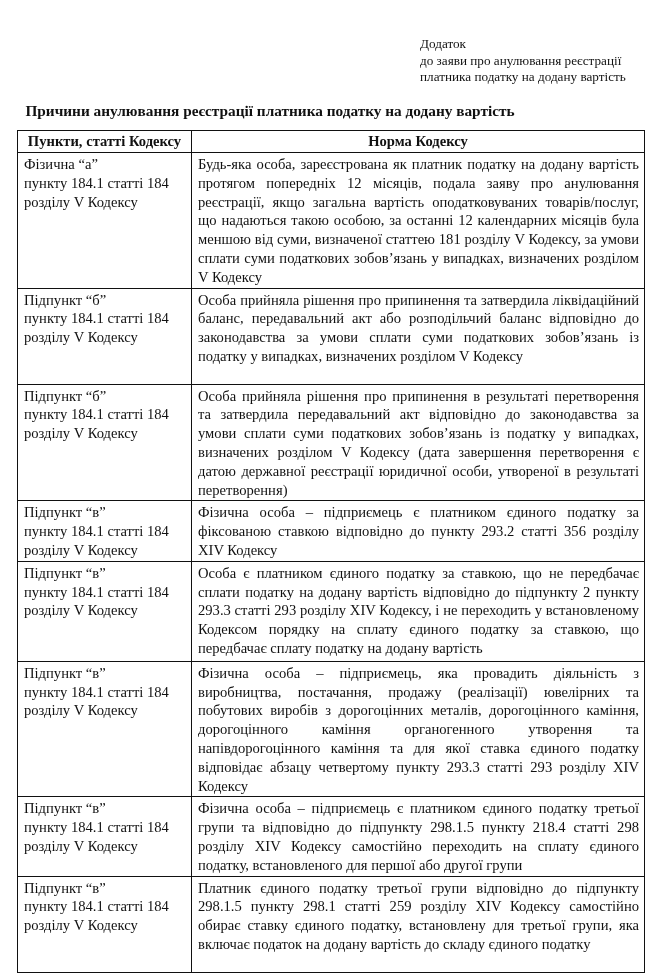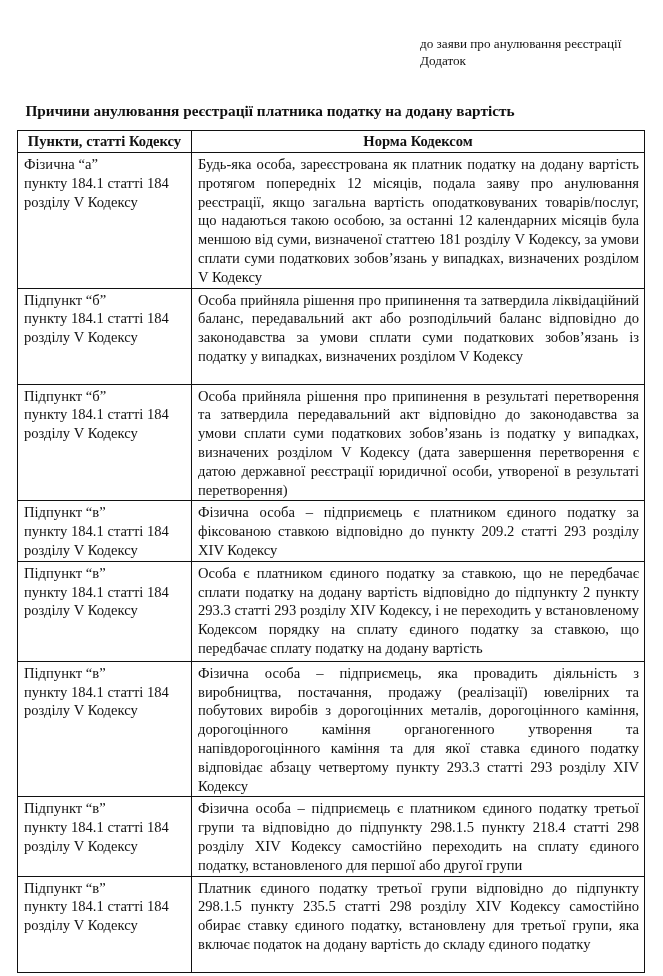--- a/index.html
+++ b/index.html
@@ -32,35 +32,36 @@
     font-size: 14.6px; line-height: 18px;
   }
   table.codes td { padding: 2px 5px 1px 6px; }
   td.ref div { white-space: nowrap; }
   td.norm { text-align: justify; }
 </style>
 </head>
 <body>
 
 <div class="appendix">
+  <div>Додаток</div>
   <div>до заяви про анулювання реєстрації</div>
-  <div>Додаток</div>
+  <div>платника податку на додану вартість</div>
 </div>
 
 <div class="doc-title">Причини анулювання реєстрації платника податку на додану вартість</div>
 
 <table class="codes">
   <colgroup>
       <col class="c1">
       <col class="c2">
     </colgroup>
   <thead>
     <tr>
       <th>Пункти, статті Кодексу</th>
-      <th>Норма Кодексом</th>
+      <th>Норма Кодексу</th>
     </tr>
   </thead>
   <tbody>
     <tr style="height:134px">
       <td class="ref">
         <div>Фізична “а”</div>
         <div>пункту 184.1 статті 184</div>
         <div>розділу V Кодексу</div>
       </td>
       <td class="norm">Будь-яка особа, зареєстрована як платник податку на додану вартість протягом попередніх 12 місяців, подала заяву про анулювання реєстрації, якщо загальна вартість оподатковуваних товарів/послуг, що надаються такою особою, за останні 12 календарних місяців була меншою від суми, визначеної статтею 181 розділу V Кодексу, за умови сплати суми податкових зобов’язань у випадках, визначених розділом V Кодексу</td>
@@ -80,21 +81,21 @@
         <div>розділу V Кодексу</div>
       </td>
       <td class="norm">Особа прийняла рішення про припинення в результаті перетворення та затвердила передавальний акт відповідно до законодавства за умови сплати суми податкових зобов’язань із податку у випадках, визначених розділом V Кодексу (дата завершення перетворення є датою державної реєстрації юридичної особи, утвореної в результаті перетворення)</td>
     </tr>
     <tr style="height:60px">
       <td class="ref">
         <div>Підпункт “в”</div>
         <div>пункту 184.1 статті 184</div>
         <div>розділу V Кодексу</div>
       </td>
-      <td class="norm">Фізична особа – підприємець є платником єдиного податку за фіксованою ставкою відповідно до пункту 209.2 статті 293 розділу XIV Кодексу</td>
+      <td class="norm">Фізична особа – підприємець є платником єдиного податку за фіксованою ставкою відповідно до пункту 293.2 статті 356 розділу XIV Кодексу</td>
     </tr>
     <tr style="height:100px">
       <td class="ref">
         <div>Підпункт “в”</div>
         <div>пункту 184.1 статті 184</div>
         <div>розділу V Кодексу</div>
       </td>
       <td class="norm">Особа є платником єдиного податку за ставкою, що не передбачає сплати податку на додану вартість відповідно до підпункту 2 пункту 293.3 статті 293 розділу XIV Кодексу, і не переходить у встановленому Кодексом порядку на сплату єдиного податку за ставкою, що передбачає сплату податку на додану вартість</td>
     </tr>
     <tr style="height:134px">
@@ -112,16 +113,16 @@
         <div>розділу V Кодексу</div>
       </td>
       <td class="norm">Фізична особа – підприємець є платником єдиного податку третьої групи та відповідно до підпункту 298.1.5 пункту 218.4 статті 298 розділу XIV Кодексу самостійно переходить на сплату єдиного податку, встановленого для першої або другої групи</td>
     </tr>
     <tr style="height:96px">
       <td class="ref">
         <div>Підпункт “в”</div>
         <div>пункту 184.1 статті 184</div>
         <div>розділу V Кодексу</div>
       </td>
-      <td class="norm">Платник єдиного податку третьої групи відповідно до підпункту 298.1.5 пункту 235.5 статті 298 розділу XIV Кодексу самостійно обирає ставку єдиного податку, встановлену для третьої групи, яка включає податок на додану вартість до складу єдиного податку</td>
+      <td class="norm">Платник єдиного податку третьої групи відповідно до підпункту 298.1.5 пункту 298.1 статті 259 розділу XIV Кодексу самостійно обирає ставку єдиного податку, встановлену для третьої групи, яка включає податок на додану вартість до складу єдиного податку</td>
     </tr>
   </tbody>
 </table>
 
 </body></html>

